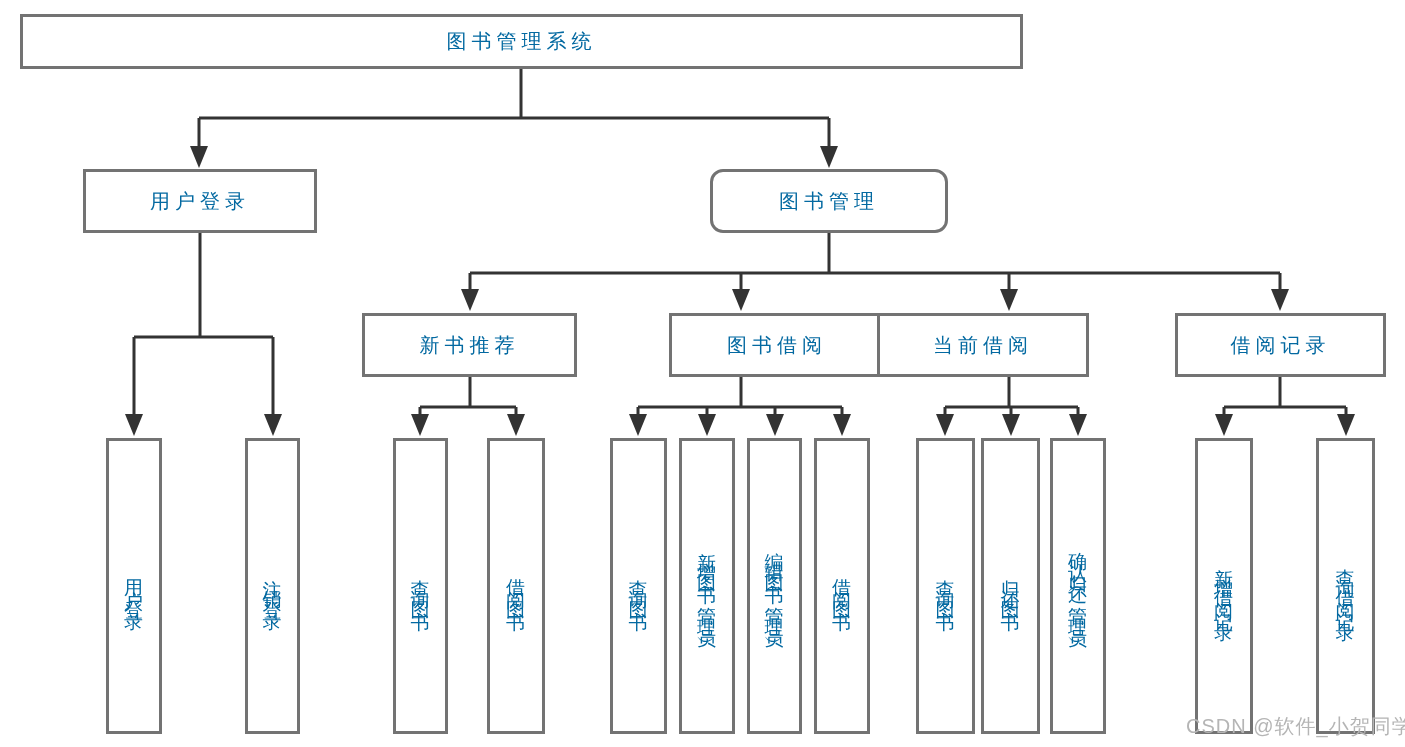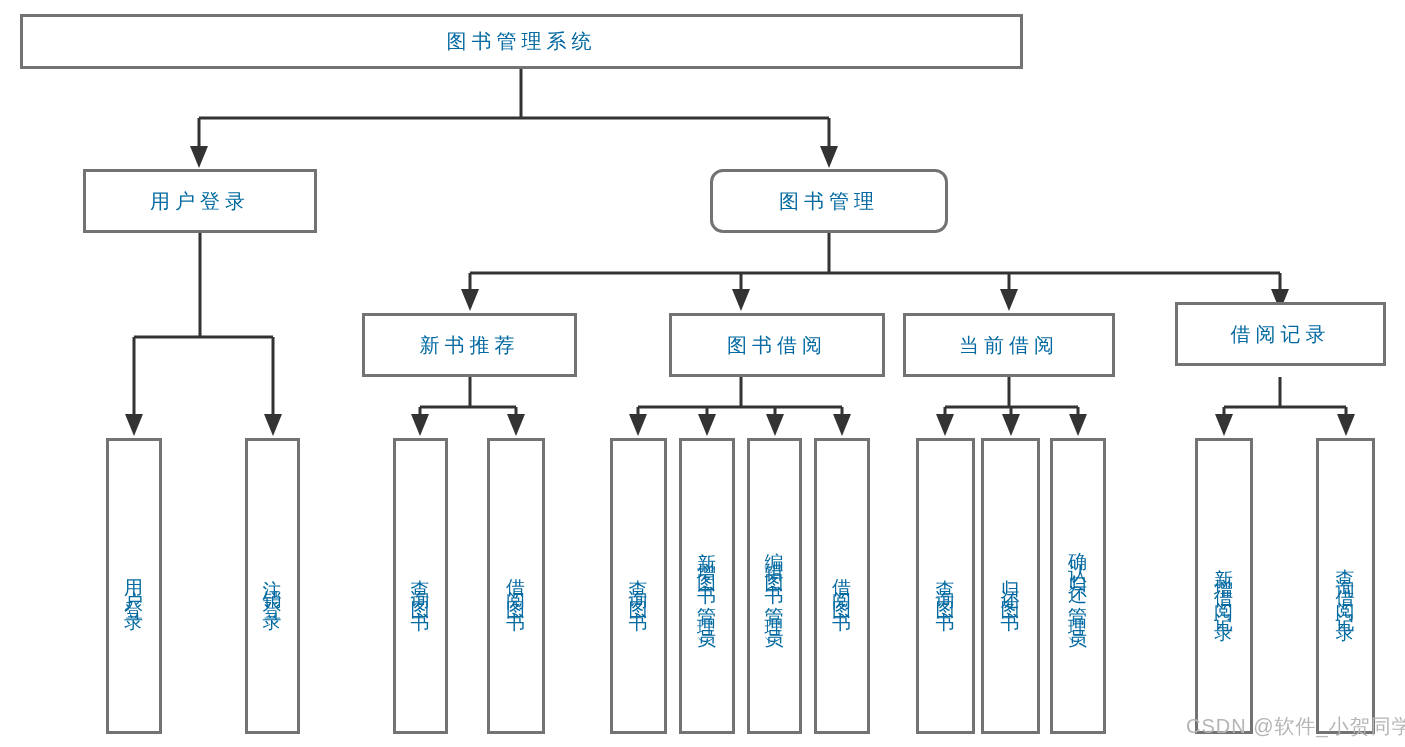--- a/index.html
+++ b/index.html
@@ -99,22 +99,22 @@
     </g>
   </svg>
 
   <div class="node" style="left:20px; top:14px; width:1003px; height:55px;">图书管理系统</div>
 
   <div class="node" style="left:83px; top:169px; width:234px; height:64px;">用户登录</div>
   <div class="node" style="left:710px; top:169px; width:238px; height:64px;border-radius:13px;">图书管理</div>
 
   <div class="node" style="left:362px; top:313px; width:215px; height:64px;text-align:right;">新书推荐</div>
   <div class="node" style="left:633px; top:313px; width:216px; height:64px;margin-left:36px;">图书借阅</div>
-  <div class="node" style="left:903px; top:313px; width:212px; height:64px;">当前借阅</div>
-  <div class="node" style="left:1175px; top:302px; width:211px; height:64px;">借阅记录</div>
+  <div class="node" style="left:877px; top:313px; width:212px; height:64px;">当前借阅</div>
+  <div class="node" style="left:1175px; top:313px; width:211px; height:64px;">借阅记录</div>
 
   <div class="node vnode" style="left:106px; top:438px; width:56px; height:296px;">用户登录</div>
   <div class="node vnode" style="left:245px; top:438px; width:55px; height:296px;">注销登录</div>
 
   <div class="node vnode" style="left:393px; top:438px; width:55px; height:296px;">查询图书</div>
   <div class="node vnode" style="left:487px; top:438px; width:58px; height:296px;">借阅图书</div>
 
   <div class="node vnode" style="left:610px; top:438px; width:57px; height:296px;">查询图书</div>
   <div class="node vnode" style="left:679px; top:438px; width:56px; height:296px;">新增图书（管理员）</div>
   <div class="node vnode" style="left:747px; top:438px; width:55px; height:296px;">编辑图书（管理员）</div>

